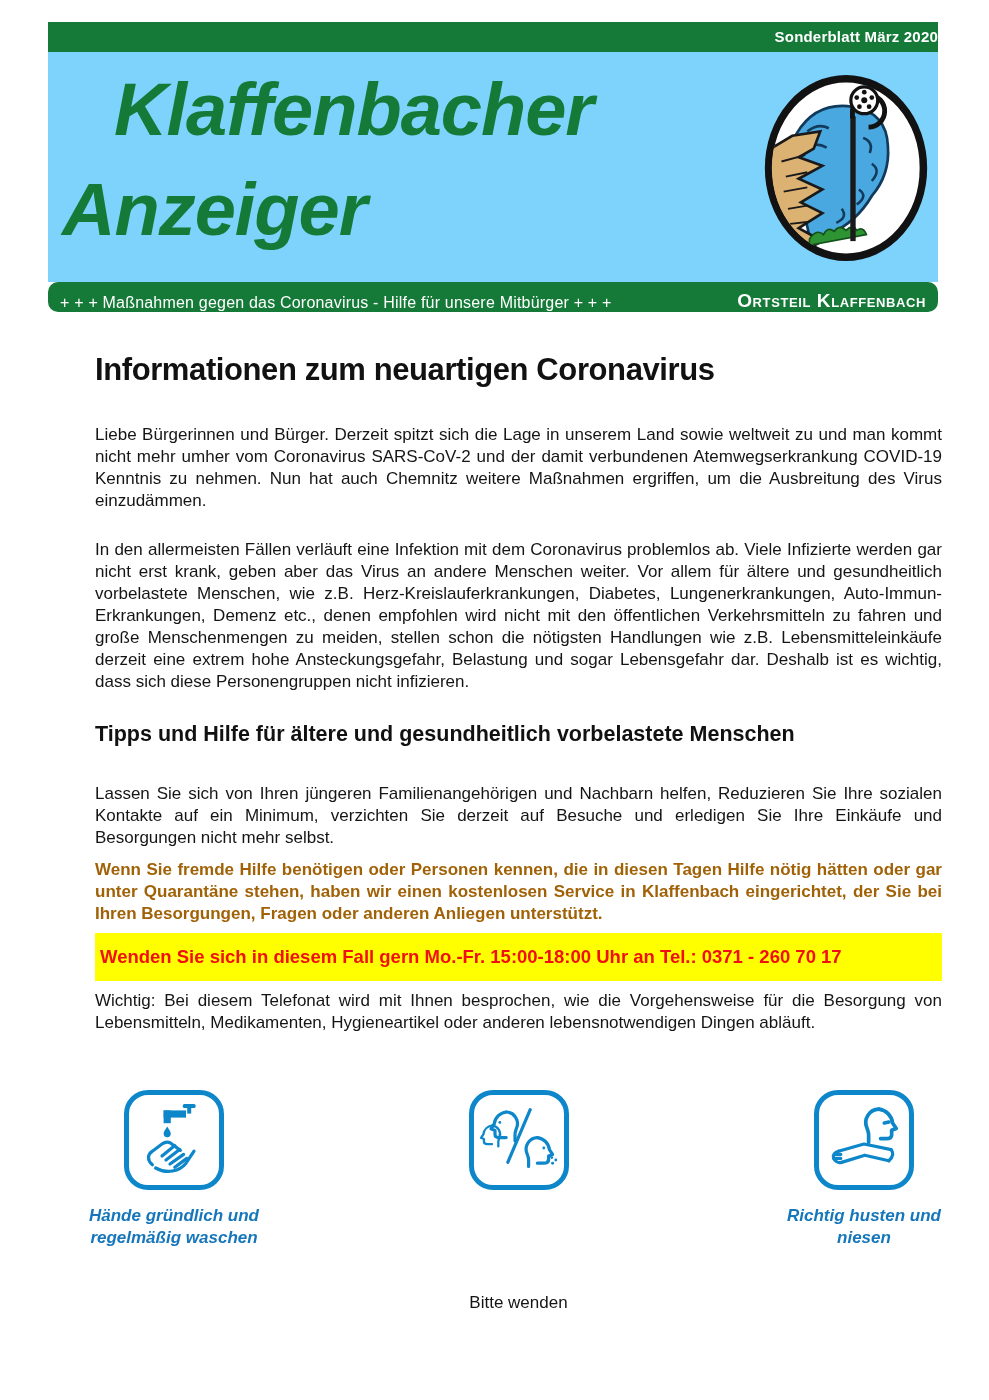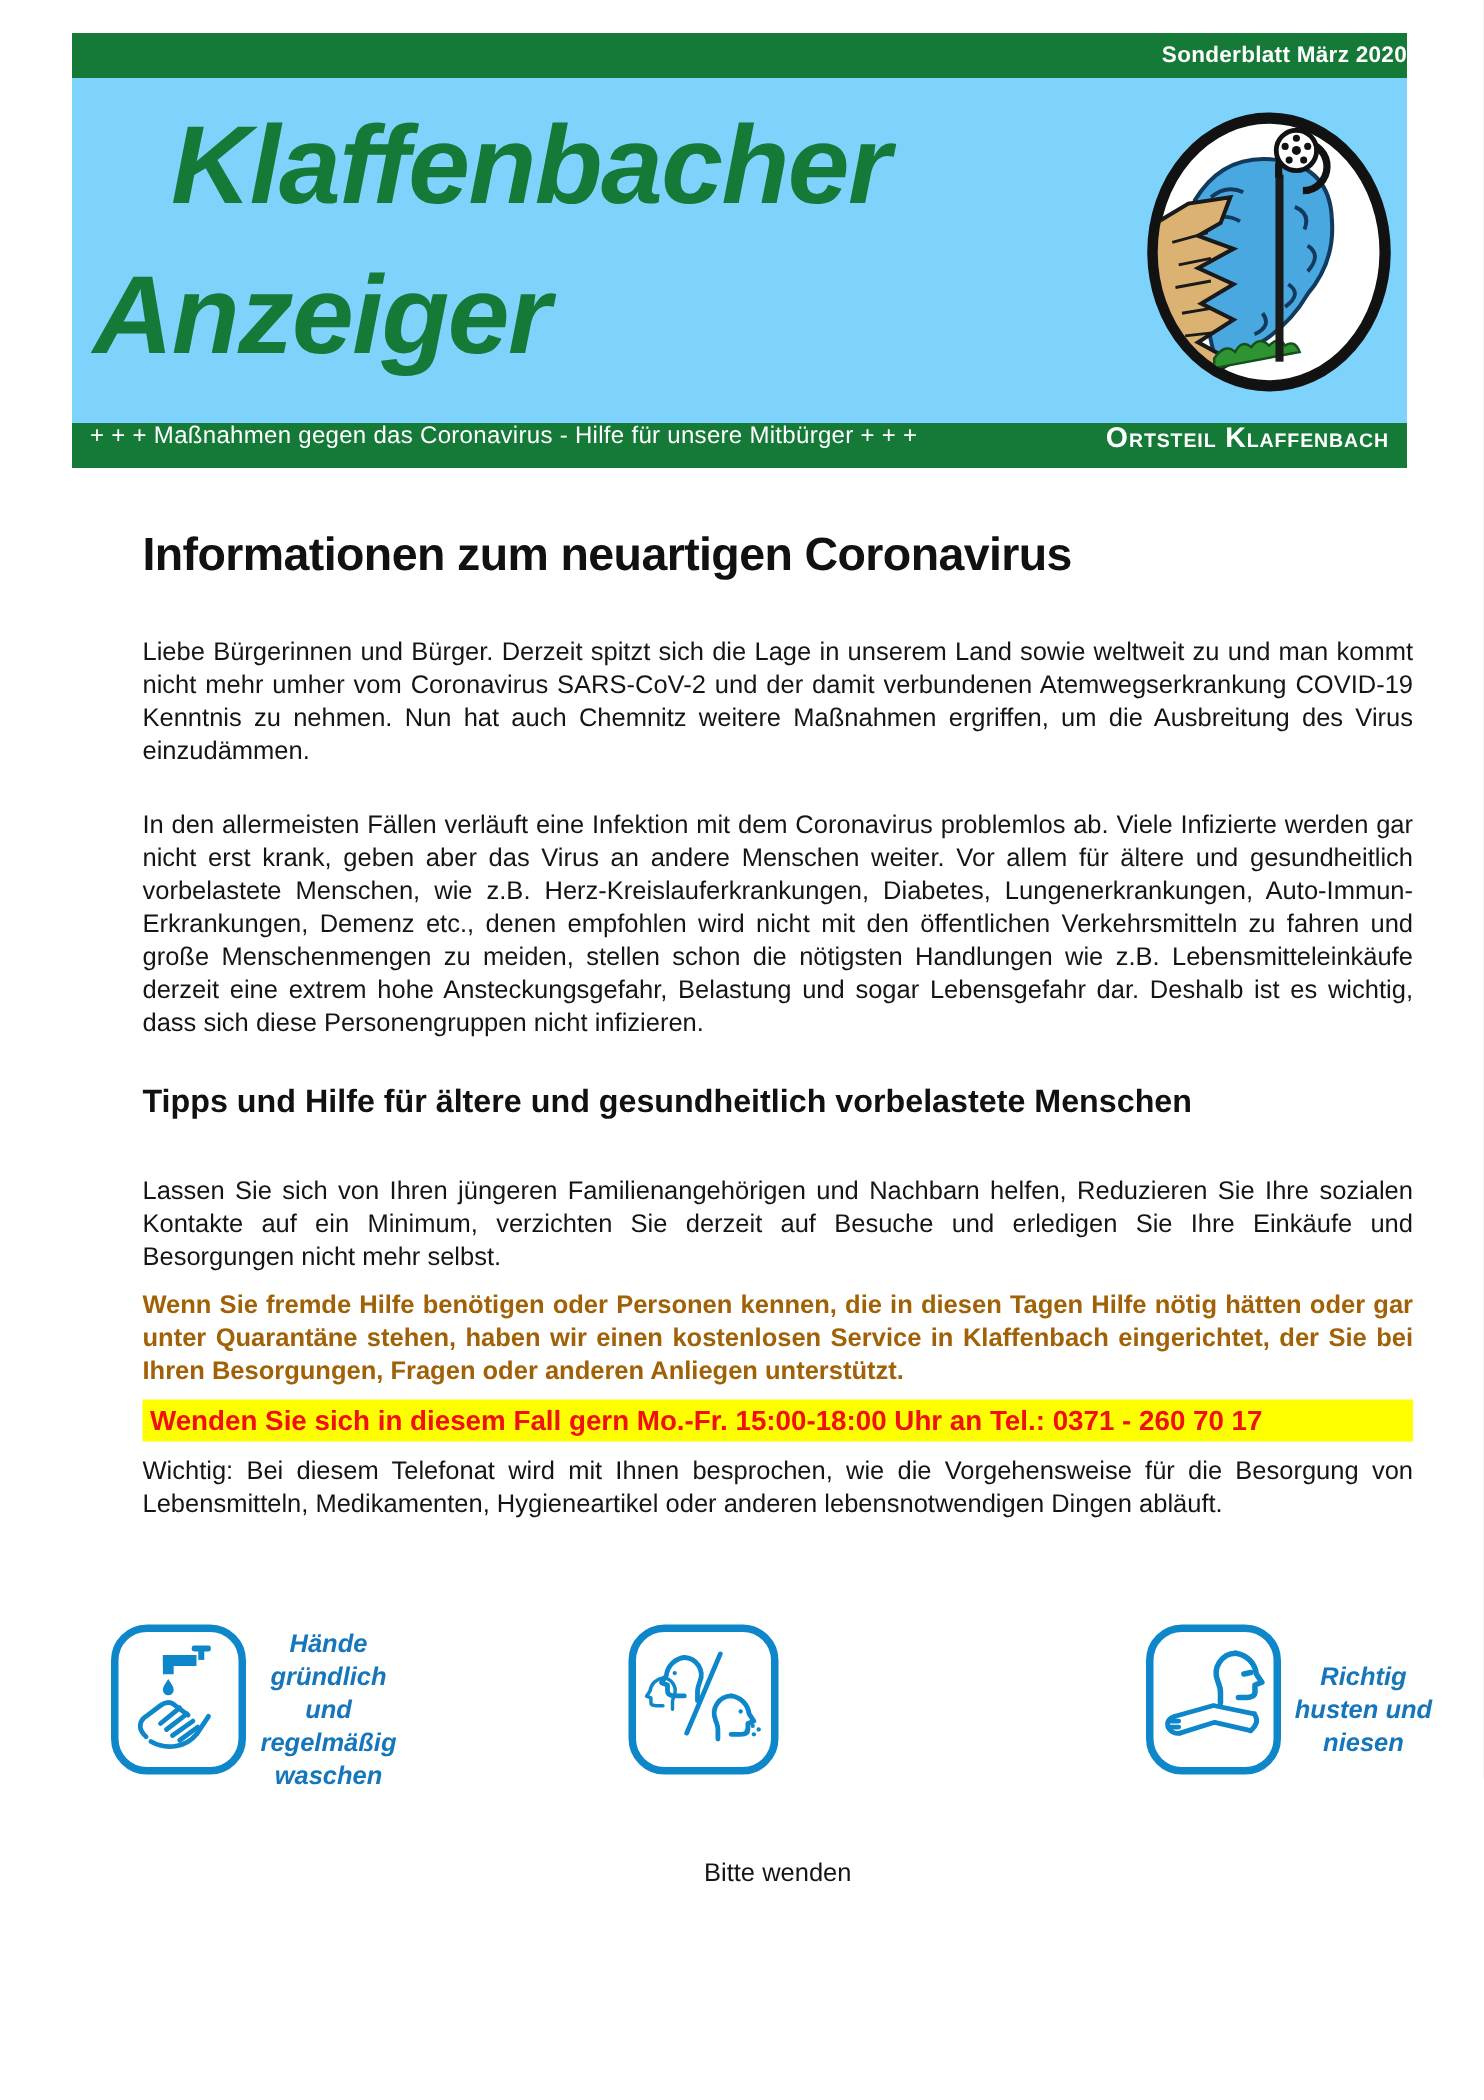--- a/index.html
+++ b/index.html
@@ -16,43 +16,43 @@
     font-size: 15px; font-weight: 700; letter-spacing: .2px;
   }
   .masthead { position: relative; height: 230px; background: #7dd3fc; overflow: hidden; }
   .news-title { color: #157a37; font-style: italic; font-weight: 700;
     font-size: 74px; line-height: 100px; padding-top: 8px; letter-spacing: -1px; }
   .news-title .t1 { display: block; margin-left: 66px; }
   .news-title .t2 { display: block; margin-left: 14px; }
   .crest { position: absolute; top: 16px; right: 6px; width: 172px; height: 200px; }
   .ticker-bar {
     height: 30px; background: #157a38; color: #ffffff;
-    display: flex; align-items: flex-start; justify-content: space-between;
-    padding: 0 12px; font-size: 16px;
+    display: flex; align-items: flex-end; justify-content: space-between;
+    padding: 0 12px; font-size: 16px; border-radius: 10px;
   }
   .ticker-left { font-weight: 400; letter-spacing: .2px; }
   .district { font-variant: small-caps; font-weight: 700; font-size: 19px; letter-spacing: .6px; }
   
   .content { margin: 0 47px 0 95px; }
   .article-title { margin-top: 40px; font-size: 31px; font-weight: 700; letter-spacing: -.4px; color: #111; }
   .para { text-align: justify; font-size: 17px; line-height: 22px; color: #151515; }
   .p-intro { margin-top: 36px; }
   .p-infection { margin-top: 27px; }
   .tips-heading { margin-top: 29px; font-size: 21.5px; font-weight: 700; color: #111; }
   .p-tips { margin-top: 36px; }
   .p-alert { margin-top: 10px; color: #a16207; font-weight: 700; font-size: 17px; }
   .highlight-line {
     margin-top: 8px; background: #ffff00; color: #f01010;
-    font-weight: 700; font-size: 18.5px; line-height: 26px; padding: 1px 5px;
+    font-weight: 700; font-size: 18.5px; line-height: 26px; padding: 11px 5px;
     white-space: nowrap; overflow: hidden;
   }
   .p-important { margin-top: 9px; }
   
   .icons-row { margin: 56px -22px 0 -21px; display: flex; justify-content: space-between; }
-  .hyg-item { width: 200px; display: flex; align-items: center; }
+  .hyg-item { width: 200px; display: flex; flex-direction: column; align-items: center; }
   .hyg-box {
     width: 100px; height: 100px; border: 5px solid #0d87ca; border-radius: 24px;
     display: flex; align-items: center; justify-content: center; background: #fff;
   }
   .hyg-caption {
     margin-top: 15px; color: #1576bb; font-style: italic; font-weight: 700;
     font-size: 17px; line-height: 22px; text-align: center;
   }
   .turn-note { margin-top: 44px; text-align: center; font-size: 17px; color: #151515; }
   .icon-stroke { stroke: #0d87ca; fill: none; stroke-width: 4; stroke-linecap: round; stroke-linejoin: round; }

